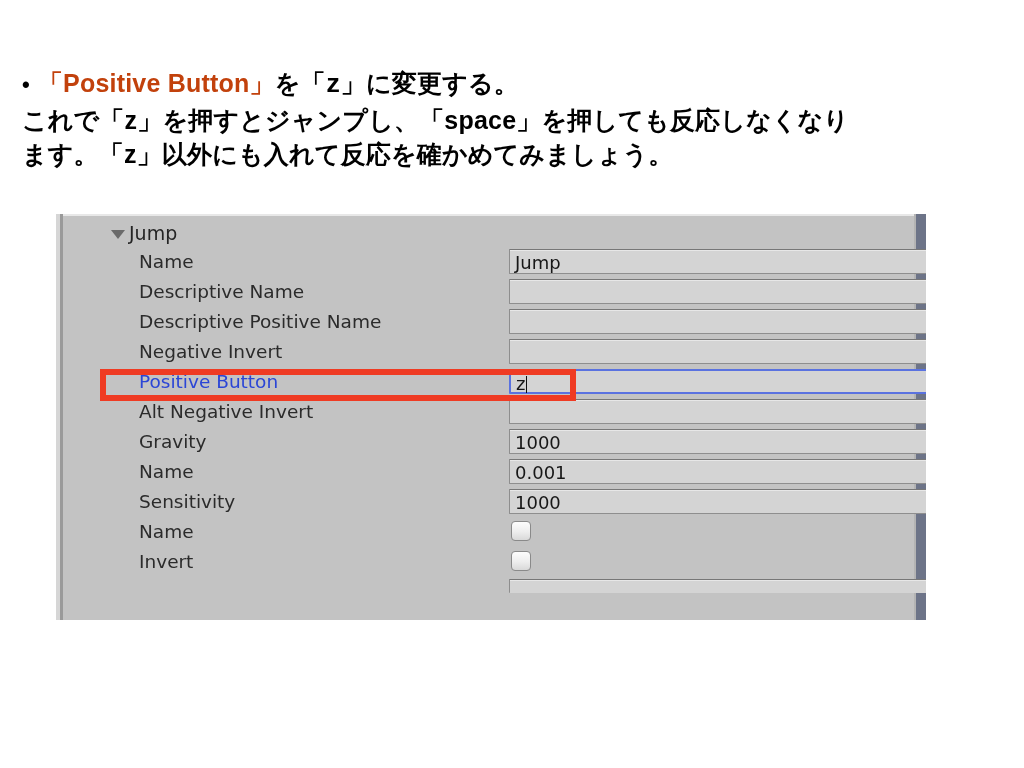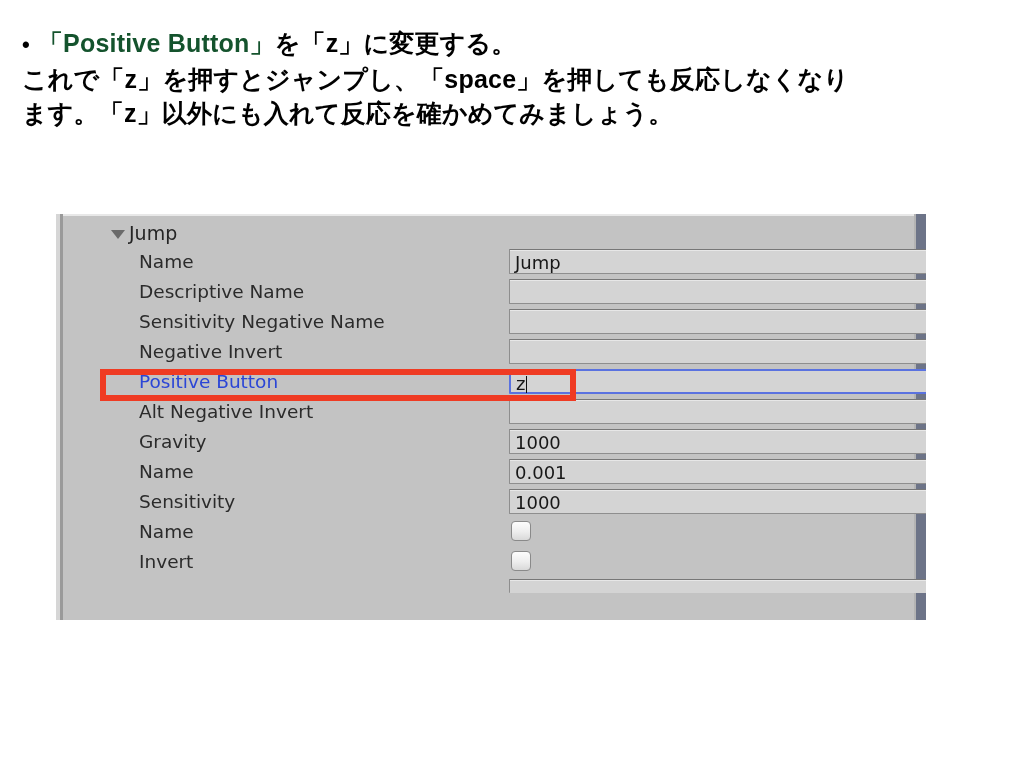--- a/index.html
+++ b/index.html
@@ -33,22 +33,22 @@
   .line-bullet {
     display: flex;
     align-items: baseline;
   }
   .bullet-dot {
     font-size: 22px;
     color: #000000;
     margin-right: 8px;
     line-height: 34px;
   }
-  .red-text { color: #14532d; }
-  .blk { color: #000000; }
+  .red-text { color: #c2410c; margin-top: 40px; }
+  .blk { color: #000000; font-family: Liberation Mono, monospace; }
 
   
   .inspector {
     position: absolute;
     left: 56px;
     top: 214px;
     width: 870px;
     height: 406px;
     background: #c3c3c3;
     overflow: hidden;
@@ -252,21 +252,21 @@
           <div class="row-label">Name</div>
           <div class="field">
             <span class="field-text">Jump</span>
           </div>
         </div>
         <div class="row">
           <div class="row-label">Descriptive Name</div>
           <div class="field"></div>
         </div>
         <div class="row">
-          <div class="row-label">Sensitivity Negative Name</div>
+          <div class="row-label">Descriptive Positive Name</div>
           <div class="field"></div>
         </div>
         <div class="row">
           <div class="row-label">Negative Invert</div>
           <div class="field"></div>
         </div>
         <div class="row">
           <div class="row-label highlight">Positive Button</div>
           <div class="field focused">
             <span class="field-text">z<span class="caret"></span></span>

